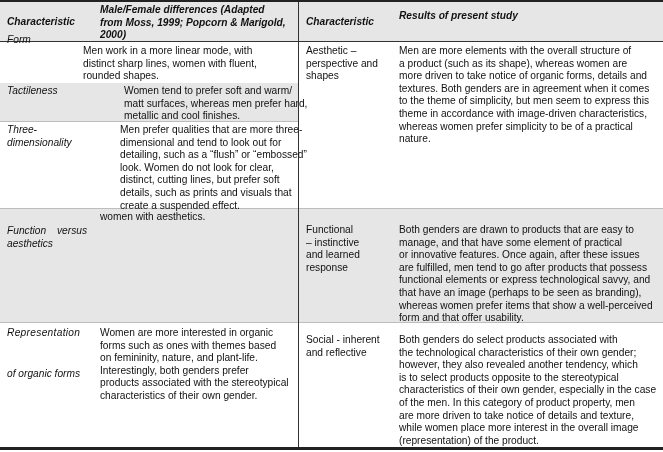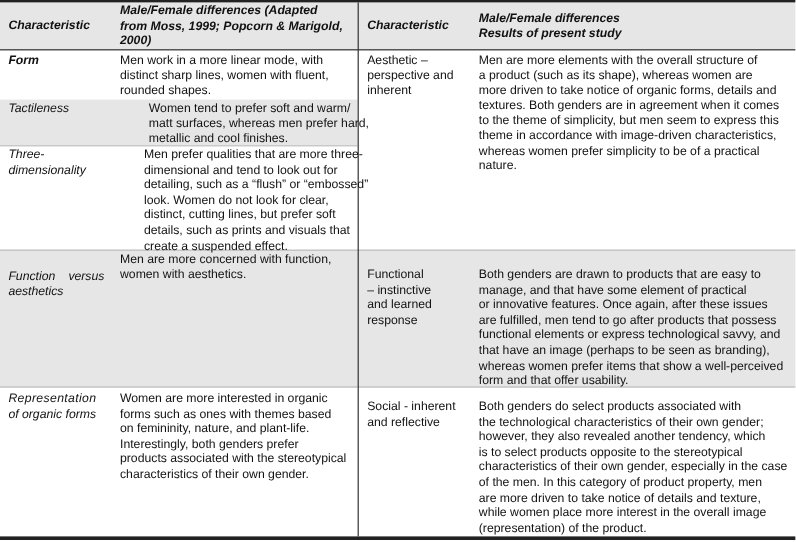--- a/index.html
+++ b/index.html
@@ -35,28 +35,27 @@
   <div class="vline"></div>
 
   <div class="cell hb" style="left:7px;top:16px;">Characteristic</div>
   <div class="cell hb" style="left:100px;top:4px;">
     <div>Male/Female differences  (Adapted</div>
     <div>from Moss, 1999; Popcorn &amp; Marigold,</div>
     <div>2000)</div>
   </div>
   <div class="cell hb" style="left:306px;top:16px;">Characteristic</div>
   <div class="cell hb" style="left:399px;top:10px;">
-    <div>Male/Female differences</div>
     <div>Results of present study</div>
   </div>
 
-  <div class="cell it" style="left:7px;top:45px;font-weight:bold;">
+  <div class="cell it" style="left:7px;top:34px;">
     <div>Form</div>
   </div>
-  <div class="cell" style="left:100px;top:45px;">
+  <div class="cell" style="left:83px;top:45px;">
     <div>Men work in a more linear mode, with</div>
     <div>distinct sharp lines, women with fluent,</div>
     <div>rounded shapes.</div>
   </div>
 
   <div class="cell it" style="left:7px;top:85px;">
     <div>Tactileness</div>
   </div>
   <div class="cell" style="left:100px;top:85px;margin-left:24px;">
     <div>Women tend to prefer soft and warm/</div>
@@ -76,41 +75,40 @@
     <div>distinct, cutting lines, but prefer soft</div>
     <div>details, such as prints and visuals that</div>
     <div>create a suspended effect.</div>
   </div>
 
   <div class="cell it" style="left:7px;top:211px;width:80px;">
     <div class="just">Function   versus</div>
     <div>aesthetics</div>
   </div>
   <div class="cell" style="left:100px;top:211px;">
-    <div>Men are more concerned with function,</div>
     <div>women with aesthetics.</div>
   </div>
 
   <div class="cell it" style="left:7px;top:327px;letter-spacing:0.3px;">
     <div>Representation</div>
-    <div style="letter-spacing:0;">of organic forms</div>
+    <div style="letter-spacing:0;margin-top:28px;">of organic forms</div>
   </div>
   <div class="cell" style="left:100px;top:327px;">
     <div>Women are more interested in organic</div>
     <div>forms such as ones with themes based</div>
     <div>on femininity, nature, and plant-life.</div>
     <div>Interestingly, both genders prefer</div>
     <div>products associated with the stereotypical</div>
     <div>characteristics of their own gender.</div>
   </div>
 
   <div class="cell" style="left:306px;top:45px;">
     <div>Aesthetic –</div>
     <div>perspective and</div>
-    <div>inherent</div>
+    <div>shapes</div>
   </div>
   <div class="cell" style="left:399px;top:45px;">
     <div>Men are more elements with the overall structure of</div>
     <div>a product (such as its shape), whereas women are</div>
     <div>more driven to take notice of organic forms, details and</div>
     <div>textures. Both genders are in agreement when it comes</div>
     <div>to the theme of simplicity, but men seem to express this</div>
     <div>theme in accordance with image-driven characteristics,</div>
     <div>whereas women prefer simplicity to be of a practical</div>
     <div>nature.</div>

